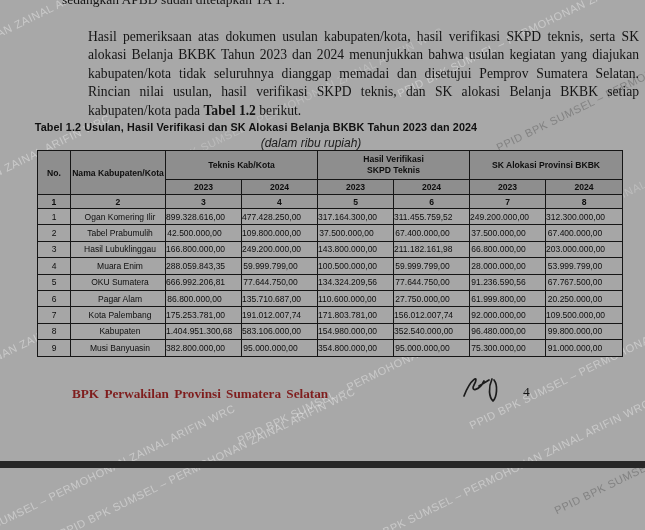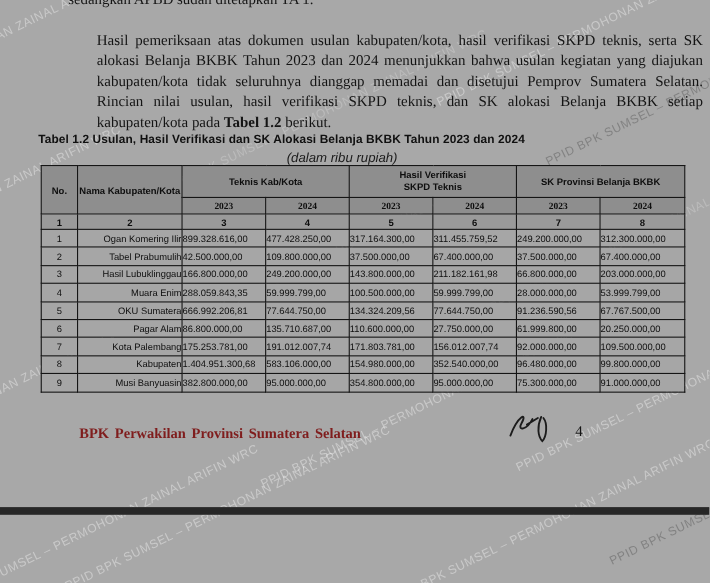--- a/index.html
+++ b/index.html
@@ -54,27 +54,27 @@
   }
 
   
   table{
     position:absolute;top:150px;left:37px;width:585px;
     border-collapse:collapse;table-layout:fixed;
   }
   th,td{border:1px solid #151515;overflow:hidden;padding:0;color:#0e0e0e;}
   thead th{background:#8e8e8e;font-size:8.6px;font-weight:bold;text-align:center;}
   tr.hdr-main th{height:28px;}
-  tr.hdr-years th{height:14px;font-family:Liberation Serif, serif;}
+  tr.hdr-years th{height:14px;}
   th.verif{white-space:pre-line;line-height:11px;text-align:center;}
   tr.colnum td{background:#9a9a9a;font-size:8.6px;font-weight:bold;text-align:center;height:13px;}
   tbody.data td{background:#a6a6a6;font-size:8.5px;height:15.4px;}
   tbody.data td:nth-child(1){text-align:center;}
-  tbody.data td:nth-child(2){text-align:right;padding-left:4px;}
-  tbody.data td:nth-child(n+3){text-align:left;padding-right:18px;}
+  tbody.data td:nth-child(2){text-align:center;padding-left:4px;}
+  tbody.data td:nth-child(n+3){text-align:center;padding-right:18px;}
 
   
   .footer-text{
     position:absolute;top:386px;left:72px;
     font-family:"Liberation Serif",serif;font-weight:bold;font-size:13.2px;
     word-spacing:2px;color:#7f1d1d;
   }
   .page-num{
     position:absolute;top:384px;left:523px;
     font-family:"Liberation Serif",serif;font-size:13.5px;color:#151515;
@@ -123,21 +123,21 @@
     <col style="width:76px">
       <col style="width:77px">
   </colgroup>
   <thead>
     <tr class="hdr-main">
       <th rowspan="2">No.</th>
       <th rowspan="2">Nama Kabupaten/Kota</th>
       <th colspan="2">Teknis Kab/Kota</th>
       <th colspan="2" class="verif">Hasil Verifikasi
 SKPD Teknis</th>
-      <th colspan="2">SK Provinsi Belanja BKBK</th>
+      <th colspan="2">SK Alokasi Provinsi BKBK</th>
     </tr>
     <tr class="hdr-years">
       <th>2023</th>
       <th>2024</th>
       <th>2023</th>
       <th>2024</th>
       <th>2023</th>
       <th>2024</th>
     </tr>
   </thead>

